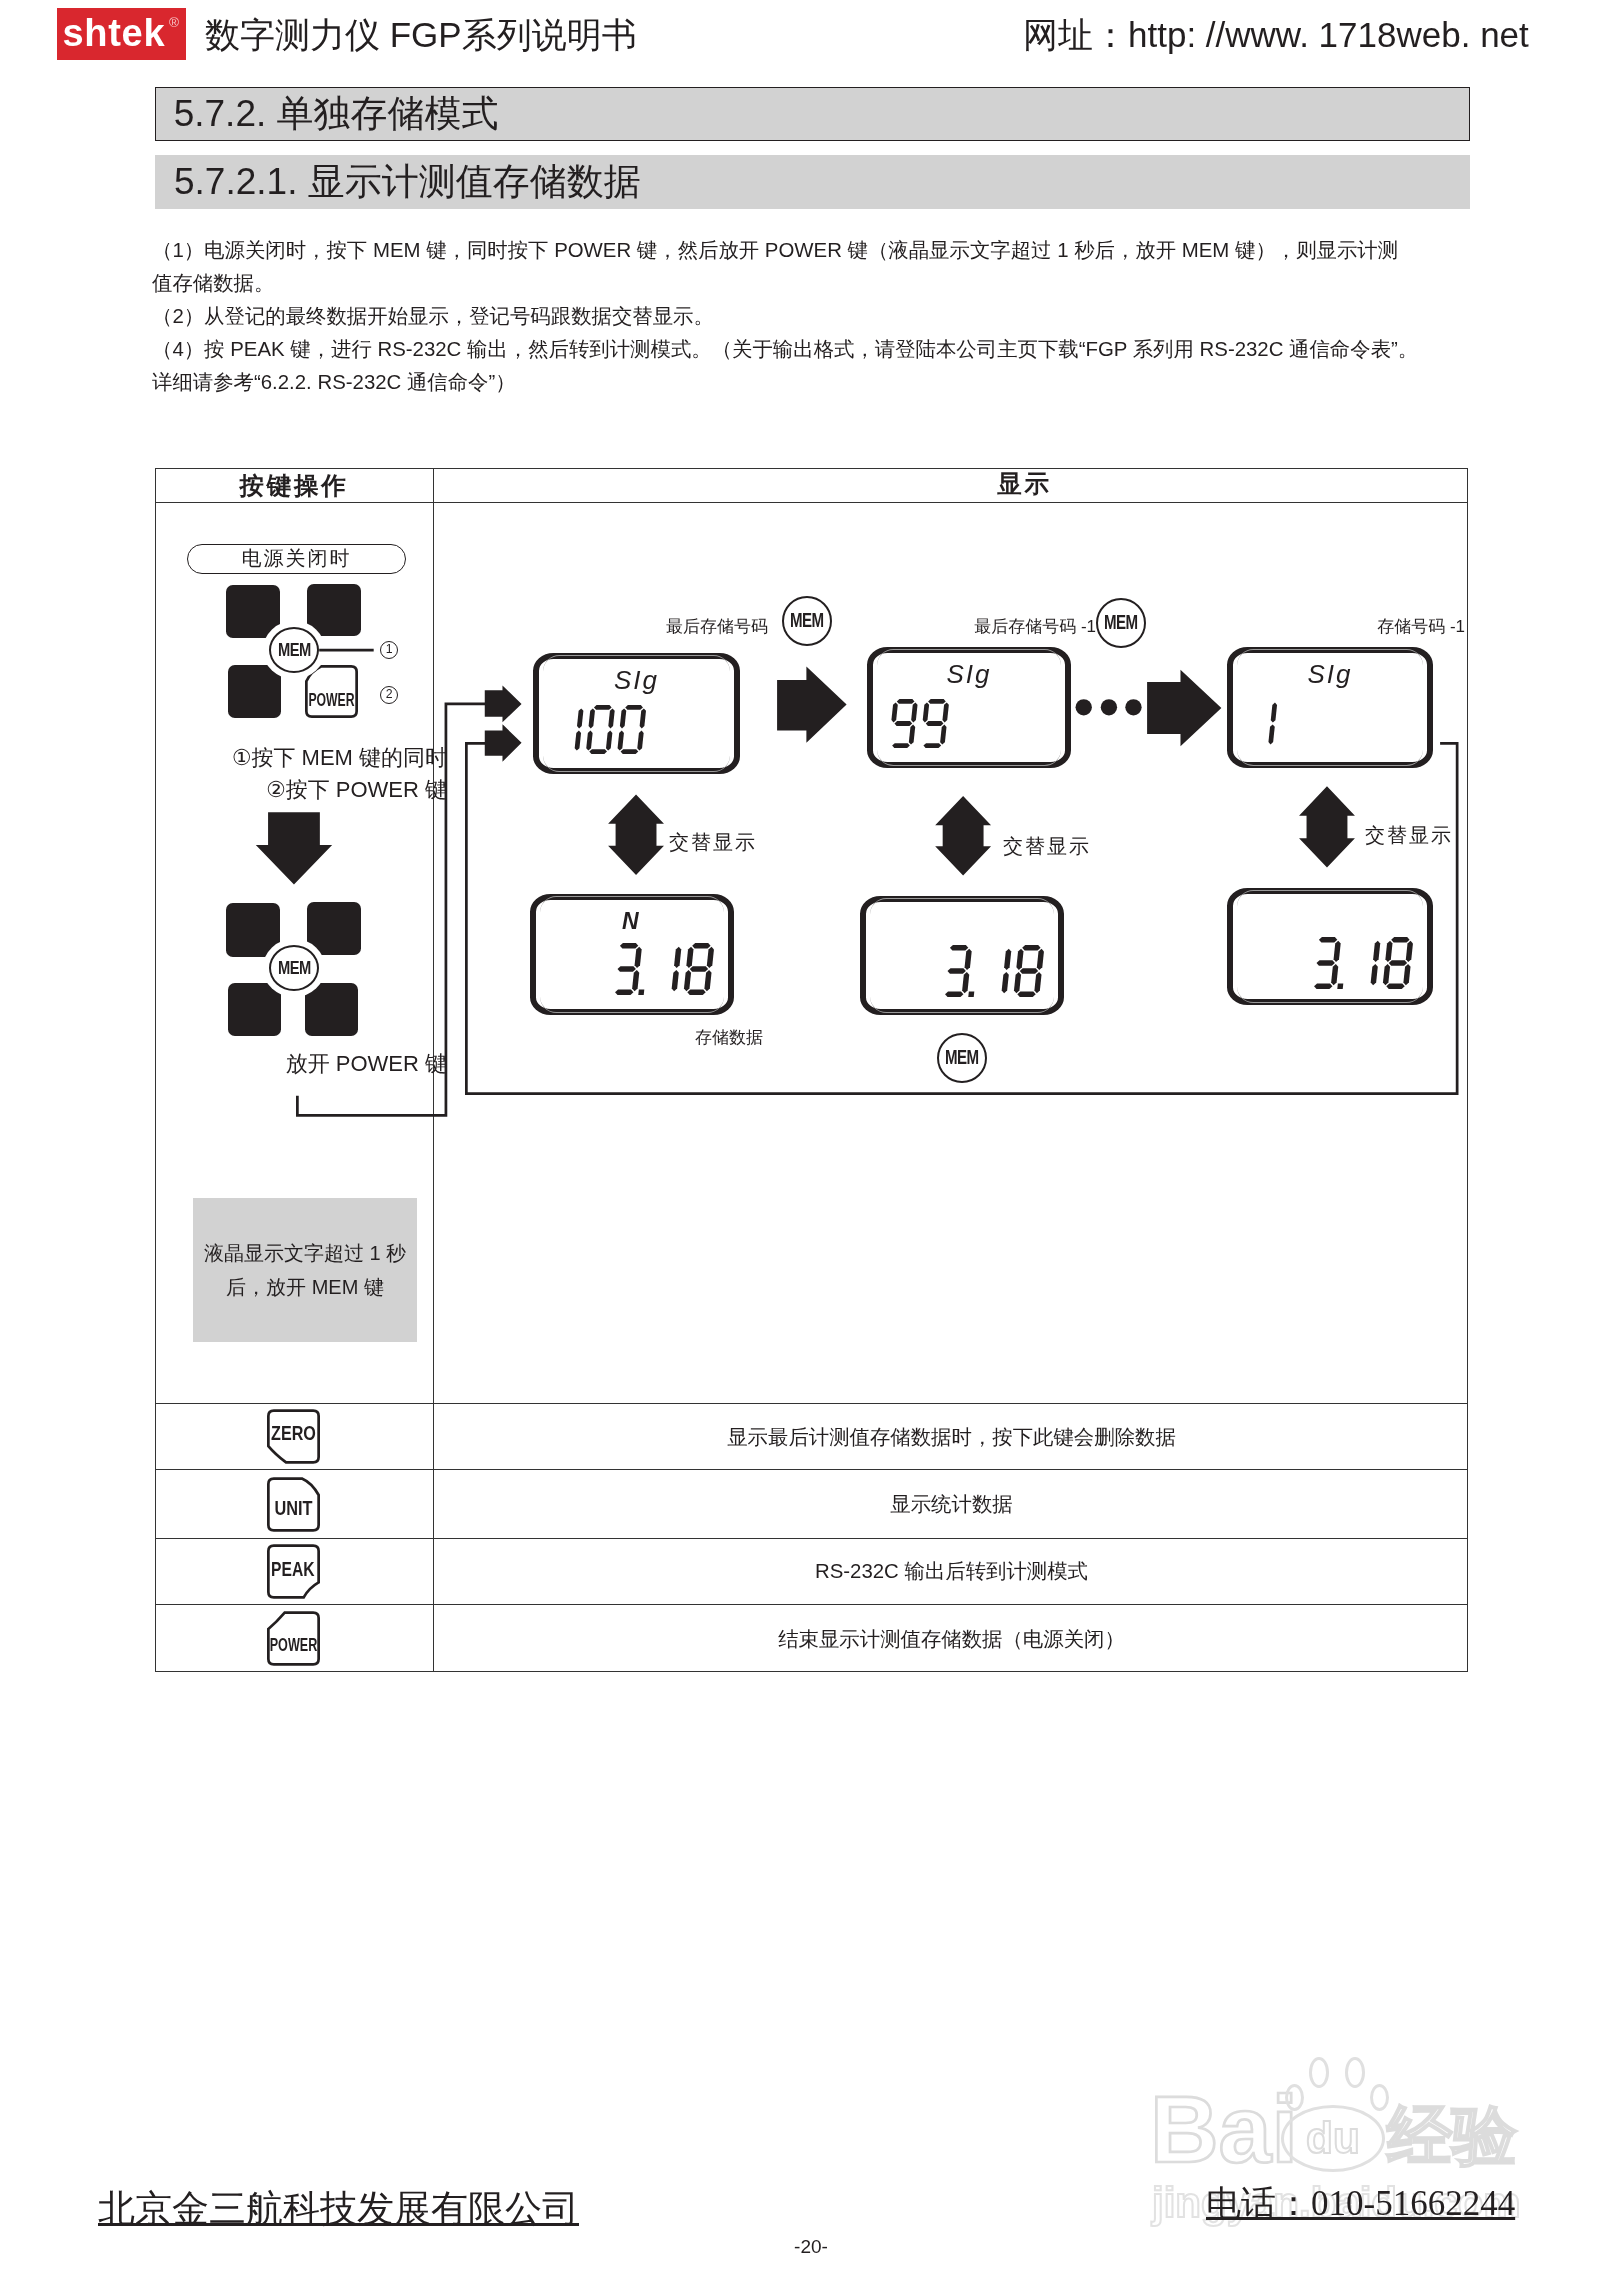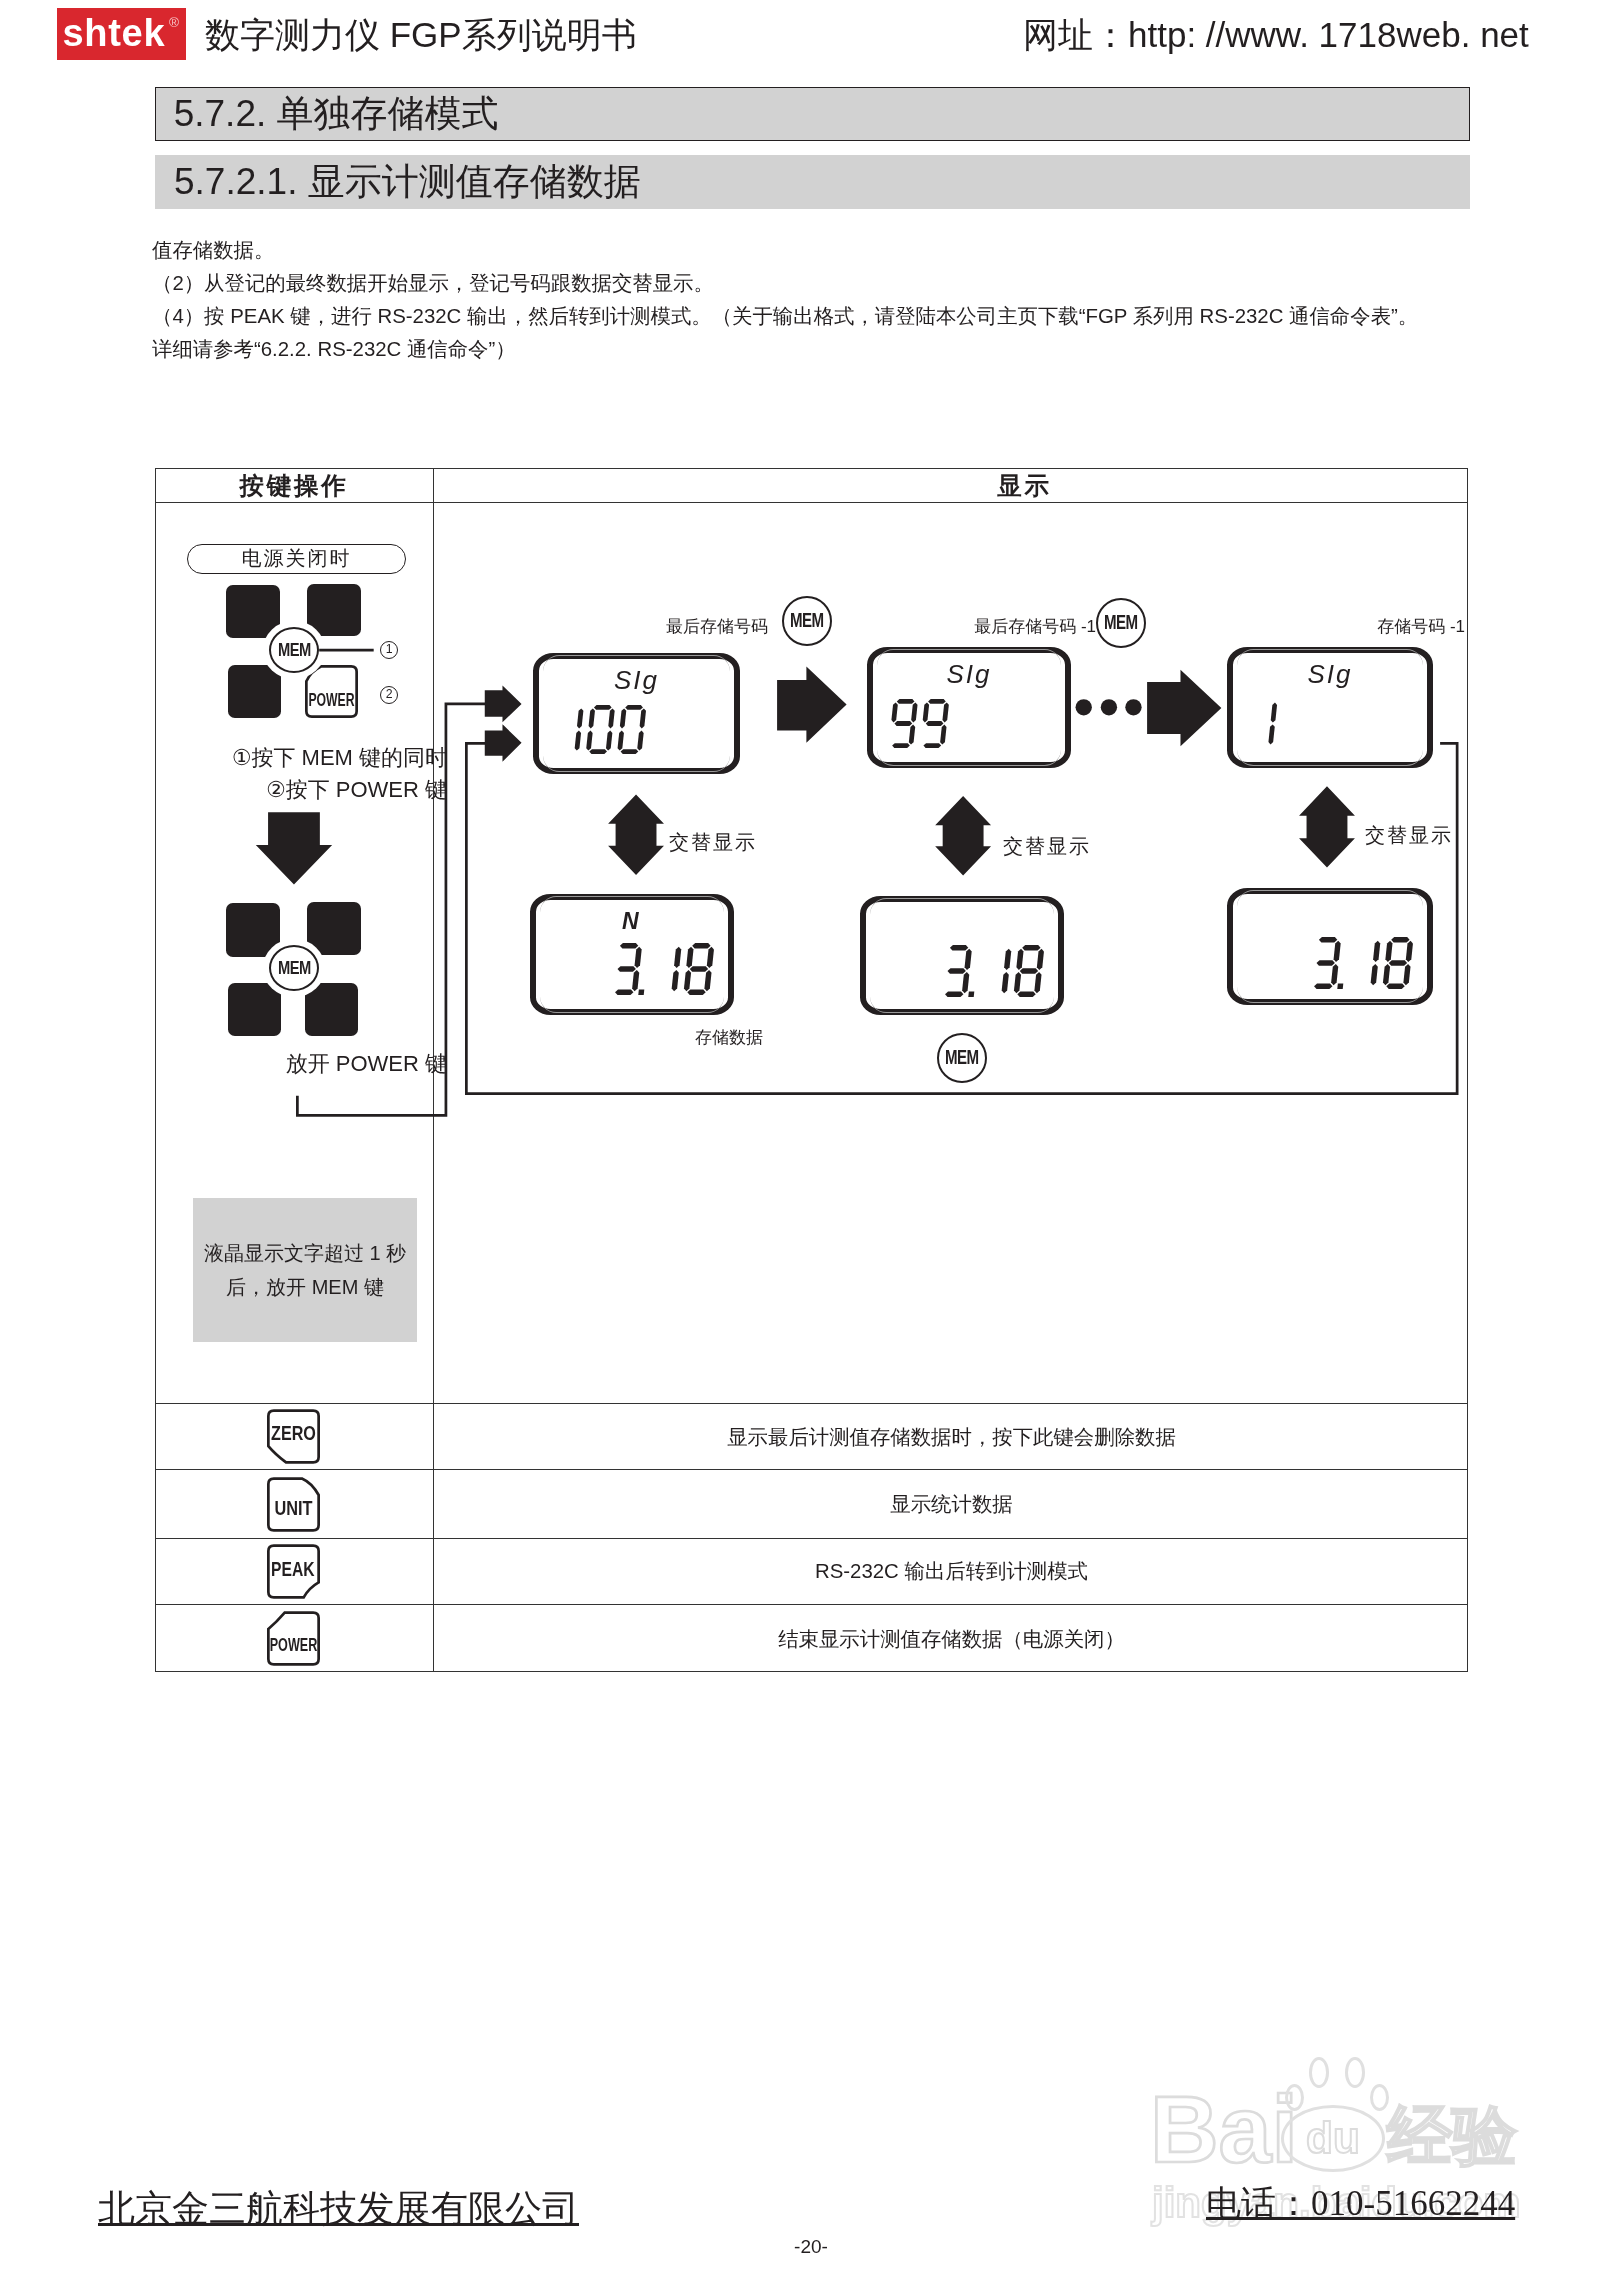--- a/index.html
+++ b/index.html
@@ -17,21 +17,21 @@
 .bar1{top:87px;border:1.4px solid #231f20;line-height:51px;padding-left:17.7px;}
 .bar2{top:155px;}
 
 .para{left:152px;top:234px;font-size:20.4px;line-height:33px;white-space:nowrap;}
 
 .tbl{left:155px;top:468px;width:1313px;height:1204px;border:1.4px solid #333;box-sizing:border-box;}
 .vline{left:433px;top:468px;width:1.4px;height:1204px;background:#333;}
 .hline{left:155px;width:1313px;height:1.4px;background:#333;}
 .th{top:469px;height:33px;line-height:33px;text-align:center;font-size:24.5px;font-weight:bold;letter-spacing:2.7px;}
 .th1{left:155px;width:278px;}
-.th2{left:433px;width:1183px;}
+.th2{left:433px;width:1183px;font-family:Liberation Mono, monospace;}
 .rowtxt{left:434px;width:1035px;text-align:center;font-size:20.4px;white-space:nowrap;}
 .keyicon{left:267px;width:53px;height:55px;}
 
 .pill{left:187px;top:544px;width:219px;height:30px;box-sizing:border-box;border:1.4px solid #231f20;border-radius:15px;text-align:center;font-size:20px;line-height:27px;letter-spacing:2px;}
 .sq{background:#231f20;border-radius:6.8px;}
 .oval{width:50px;height:46px;box-sizing:border-box;border:2.7px solid #231f20;border-radius:50%;background:#fff;box-shadow:0 0 0 6.1px #fff;text-align:center;line-height:41px;font-weight:bold;font-size:18.4px;}
 .oval span{display:inline-block;transform:scaleX(.8);letter-spacing:-0.7px;}
 .marker{width:18.4px;height:18.4px;box-sizing:border-box;border:1.4px solid #231f20;border-radius:50%;text-align:center;font-size:12.3px;line-height:15.7px;}
 .step{left:157px;width:273px;text-align:right;font-size:22px;line-height:27px;white-space:nowrap;margin-left:17px;}
 .note{left:193px;top:1198px;width:224px;height:144px;background:#d2d2d2;display:flex;flex-direction:column;justify-content:center;align-items:center;font-size:20px;line-height:34px;white-space:nowrap;}
@@ -58,20 +58,21 @@
   <span class="logo-text">shtek</span>
   <span class="logo-mark">®</span>
 </div>
 <div class="abs hdr title">数字测力仪 FGP系列说明书</div>
 <div class="abs hdr url">网址：http: //www. 1718web. net</div>
 
 <div class="abs bar bar1">5.7.2. 单独存储模式</div>
 <div class="abs bar bar2">5.7.2.1. 显示计测值存储数据</div>
 
 <div class="abs para">
+  <div>（1）电源关闭时，按下 MEM 键，同时按下 POWER 键，然后放开 POWER 键（液晶显示文字超过 1 秒后，放开 MEM 键），则显示计测</div>
   <div>值存储数据。</div>
   <div>（2）从登记的最终数据开始显示，登记号码跟数据交替显示。</div>
   <div>（4）按 PEAK 键，进行 RS-232C 输出，然后转到计测模式。（关于输出格式，请登陆本公司主页下载“FGP 系列用 RS-232C 通信命令表”。</div>
   <div>详细请参考“6.2.2. RS-232C 通信命令”）</div>
 </div>
 
 <div class="abs tbl"></div>
 <div class="abs vline"></div>
 <div class="abs hline" style="top:502px"></div>
 <div class="abs hline" style="top:1403px"></div>

